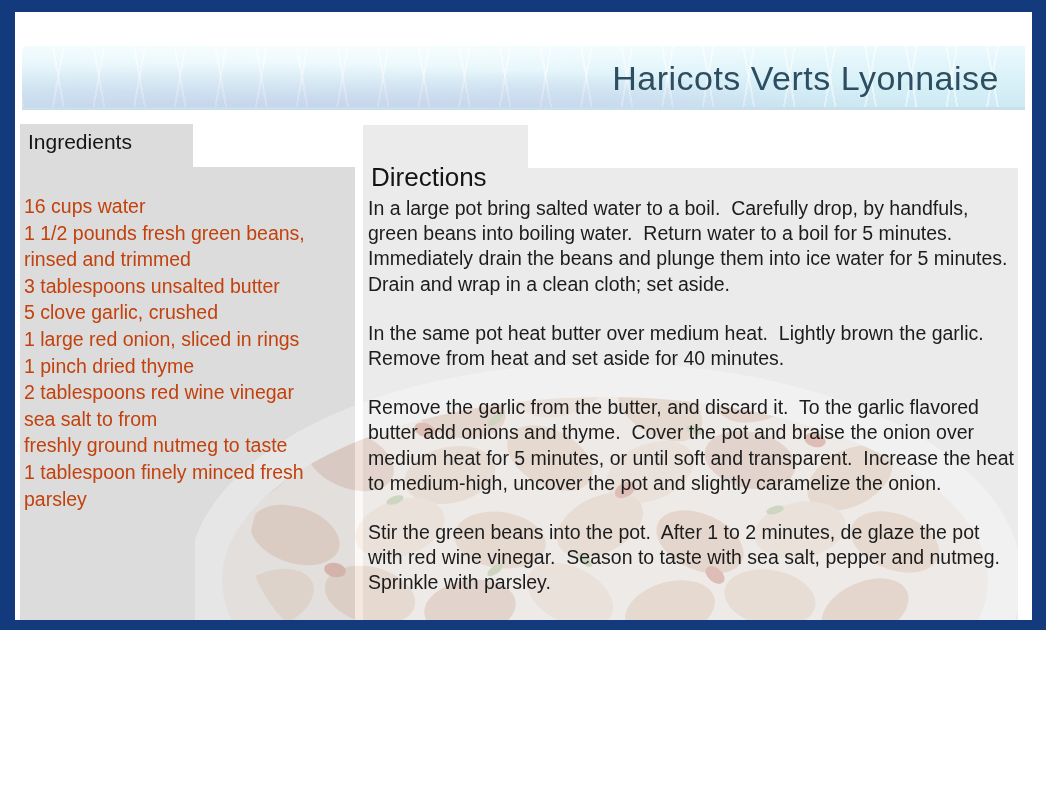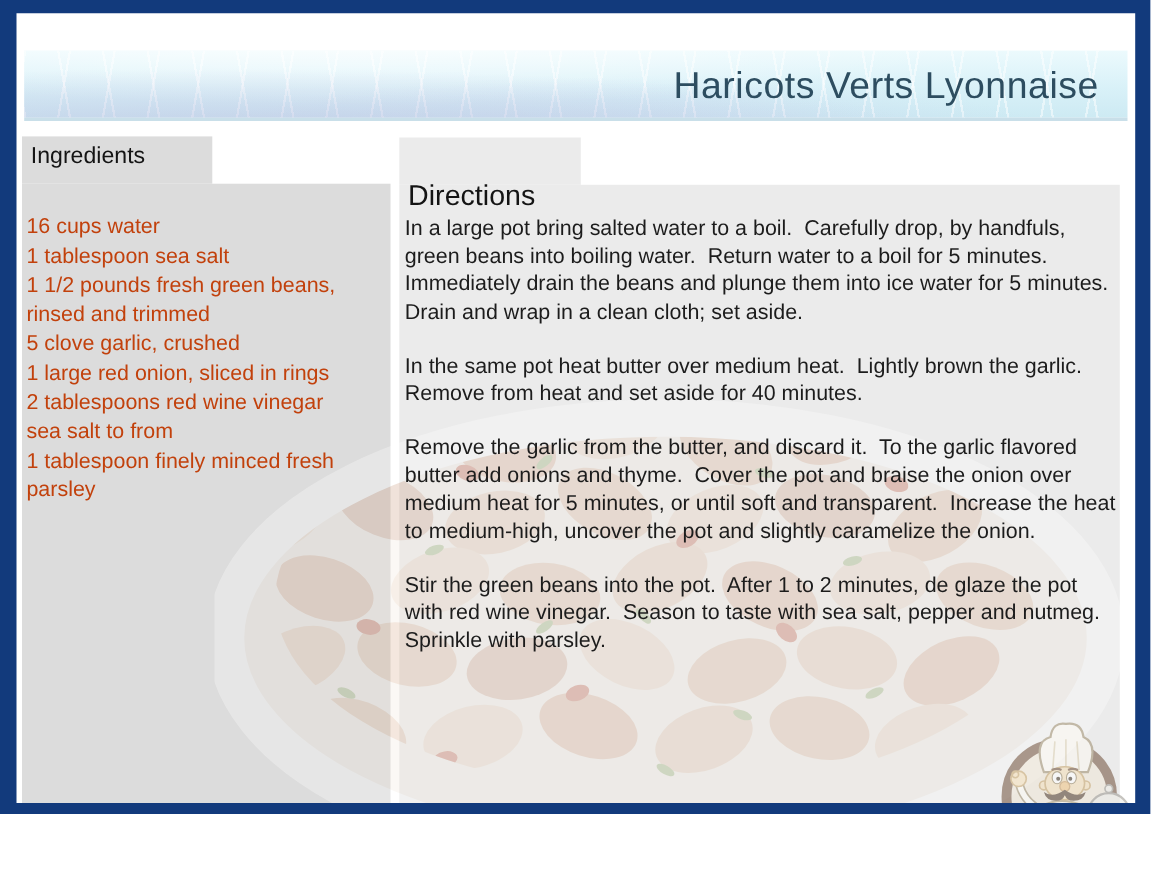--- a/index.html
+++ b/index.html
@@ -1,19 +1,19 @@
 <!DOCTYPE html>
 <html><head>
 <meta charset="utf-8">
 <style>
   html,body { margin:0; padding:0; background:#ffffff; }
   * { box-sizing:border-box; }
   .page {
     position:relative;
-    width:1046px; height:740px;
+    width:1046px; height:630px;
     background:#ffffff;
     border-style:solid;
     border-color:#123a7c;
     border-width:12px 14px 10px 15px;
     overflow:hidden;
     font-family:"Liberation Sans","DejaVu Sans",sans-serif;
   }
   
   .banner {
     position:absolute; left:7px; top:34px; width:1003px; height:64px;
@@ -189,26 +189,28 @@
       <ellipse cx="105" cy="90" rx="24" ry="5" fill="#dedbd3" stroke="#97948c" stroke-width="1.5"></ellipse>
       <path d="M84 92 Q86 100 92 104" fill="none" stroke="#a6956f" stroke-width="2"></path>
     </svg>
   </div>
 
   <h2 class="section-heading ing-heading">Ingredients</h2>
   <h2 class="section-heading dir-heading">Directions</h2>
 
   <div class="ing-list">
       <div>16 cups water</div>
-      <div>1 tablespoon sea salt</div>
       <div>1 1/2 pounds fresh green beans, rinsed and trimmed</div>
+      <div>3 tablespoons unsalted butter</div>
       <div>5 clove garlic, crushed</div>
       <div>1 large red onion, sliced in rings</div>
+      <div>1 pinch dried thyme</div>
       <div>2 tablespoons red wine vinegar</div>
       <div>sea salt to from</div>
+      <div>freshly ground nutmeg to taste</div>
       <div>1 tablespoon finely minced fresh parsley</div>
     </div>
 
   <div class="dir-text">
       <p>In a large pot bring salted water to a boil.  Carefully drop, by handfuls, green beans into boiling water.  Return water to a boil for 5 minutes.  Immediately drain the beans and plunge them into ice water for 5 minutes.  Drain and wrap in a clean cloth; set aside.</p>
       <p>In the same pot heat butter over medium heat.  Lightly brown the garlic.  Remove from heat and set aside for 40 minutes.</p>
       <p>Remove the garlic from the butter, and discard it.  To the garlic flavored butter add onions and thyme.  Cover the pot and braise the onion over medium heat for 5 minutes, or until soft and transparent.  Increase the heat to medium-high, uncover the pot and slightly caramelize the onion.</p>
       <p>Stir the green beans into the pot.  After 1 to 2 minutes, de glaze the pot with red wine vinegar.  Season to taste with sea salt, pepper and nutmeg.  Sprinkle with parsley.</p>
     </div>
 

